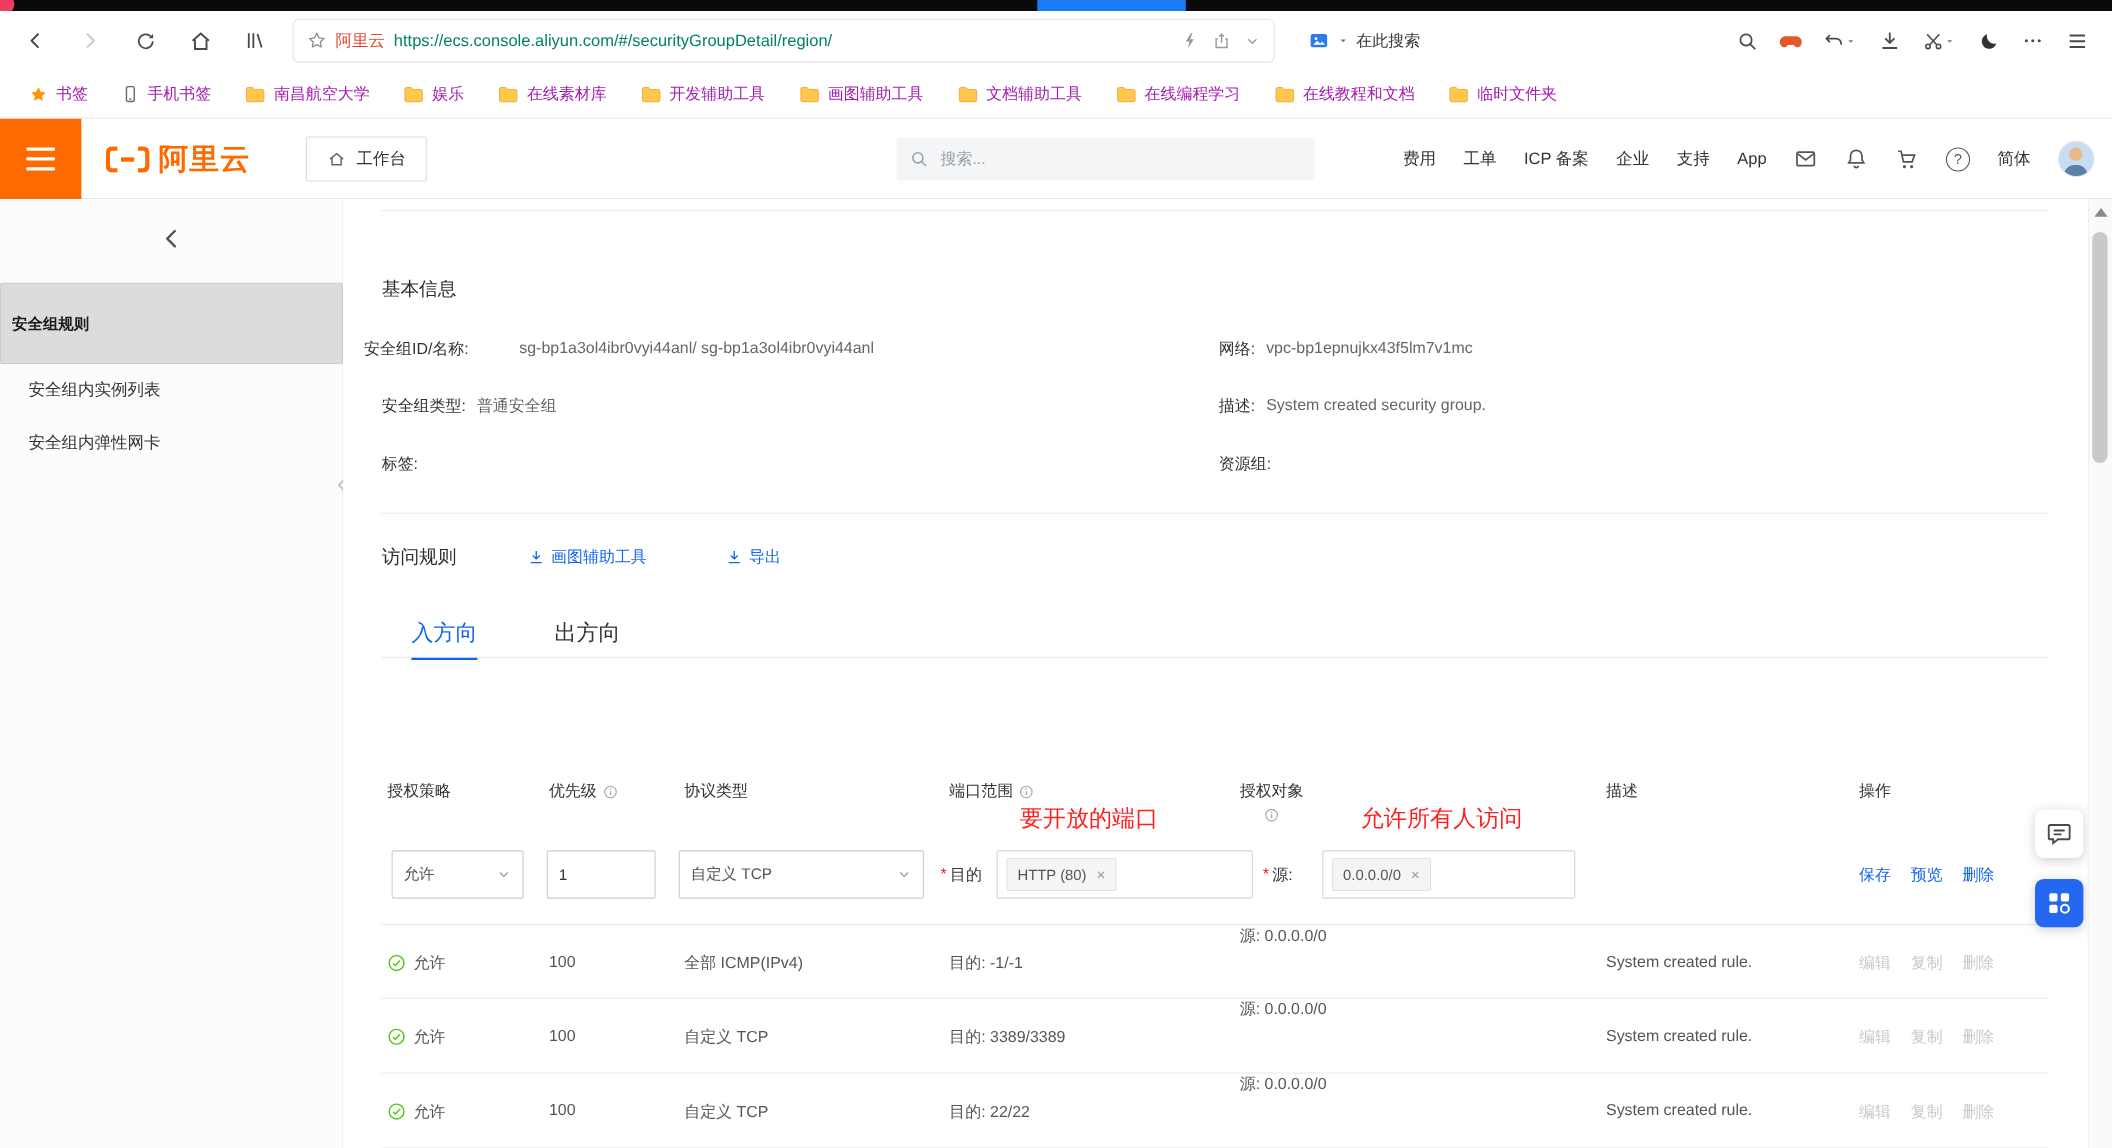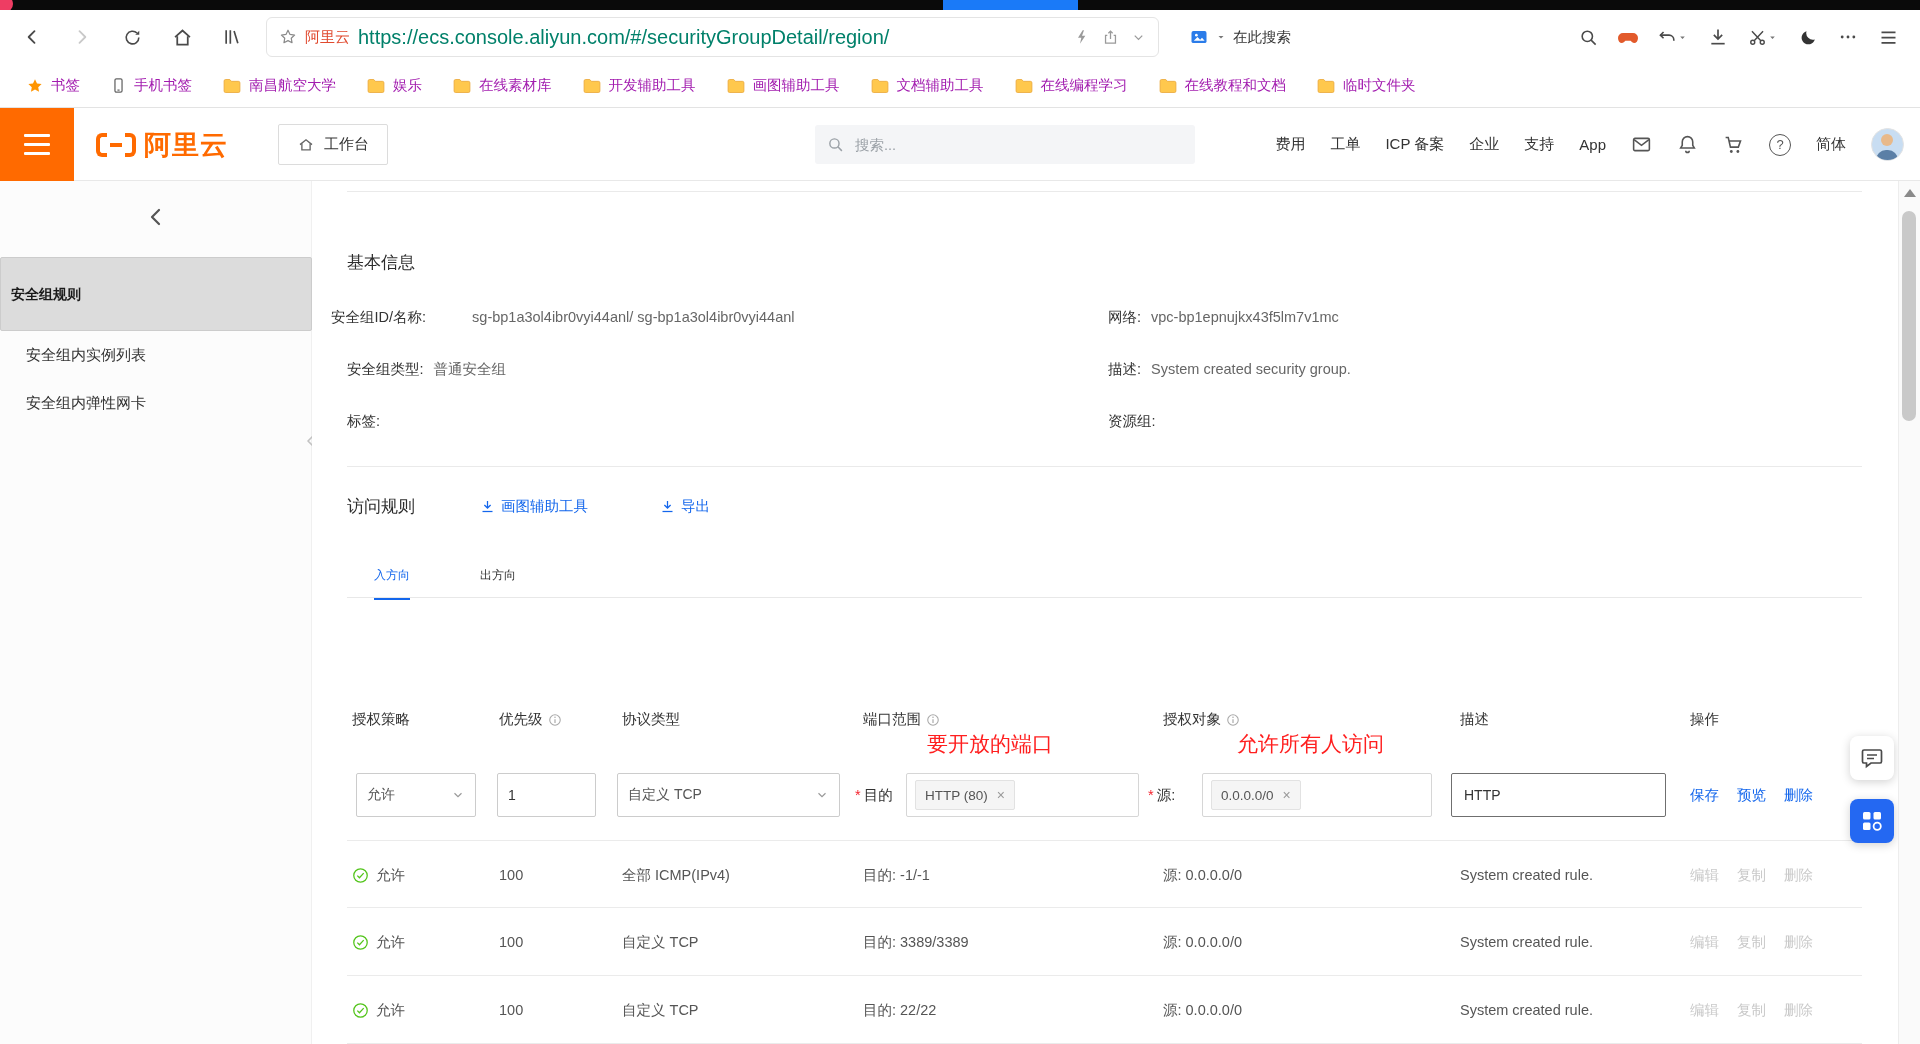--- a/index.html
+++ b/index.html
@@ -15,21 +15,21 @@
   .top-strip{position:absolute;left:0;top:0;width:1920px;height:10px;background:#0a0a0a;}
   .blue-seg{position:absolute;left:943px;top:0;width:135px;height:10px;background:#1a7af8;}
   .red-dot{position:absolute;left:-5px;top:-5px;width:18px;height:18px;border-radius:50%;background:#ee3d63;}
 
   
   .toolbar{position:absolute;left:0;top:10px;width:1920px;height:54px;background:#fff;display:flex;align-items:center;padding:0 14px;box-sizing:border-box;}
   .tbico{width:36px;height:36px;border-radius:4px;display:flex;align-items:center;justify-content:center;color:#4a4a4a;margin-right:14px;}
   .tbico.disabled{color:#c9c9c9;}
   .urlbar{height:40px;width:893px;border:1px solid #e4e4e4;border-radius:6px;display:flex;align-items:center;padding:0 12px;box-sizing:border-box;background:#fff;margin-left:2px;}
   .urlbar .site-label{color:#e0492e;font-size:15px;margin:0 8px;white-space:nowrap;}
-  .urlbar .url-text{color:#00806a;font-size:20px;flex:1;white-space:nowrap;overflow:hidden;}
+  .urlbar .url-text{color:#00806a;font-size:15px;flex:1;white-space:nowrap;overflow:hidden;}
   .urlbar .uico{color:#9a9a9a;margin-left:12px;}
   .search-here{display:flex;align-items:center;margin-left:30px;gap:6px;color:#333;font-size:14.5px;white-space:nowrap;}
   .tb-right{display:flex;align-items:center;margin-left:auto;gap:4px;}
   .tb-right .tbico{margin-right:0;}
   .caret{color:#777;}
   .pad-orange{color:#e25a2b;}
   .moon-dark{color:#333;}
 
   
   .bookmarks{position:absolute;left:0;top:64px;width:1920px;height:44px;background:#fff;border-bottom:1px solid #e3e3e3;display:flex;align-items:center;padding-left:26px;gap:30px;box-sizing:border-box;}
@@ -71,21 +71,21 @@
   .content{position:absolute;left:312px;top:181px;width:1586px;height:863px;background:#fff;}
   .hairline{position:absolute;left:35px;top:10px;width:1515px;border-top:1px solid #eaeaea;}
   .sec-title{position:absolute;left:35px;font-size:17px;color:#2d2d2d;}
   .info-label{color:#333;margin-right:10px;white-space:nowrap;}
   .info-value{color:#666;white-space:nowrap;}
   .inforow{position:absolute;height:22px;display:flex;align-items:center;font-size:14.5px;}
   .divider{position:absolute;left:35px;width:1515px;border-top:1px solid #eaeaea;}
   .blue-link{color:#1366ec;display:flex;align-items:center;gap:6px;font-size:14.5px;white-space:nowrap;}
 
   .tabs{position:absolute;left:35px;top:372px;width:1515px;height:45px;border-bottom:1px solid #e8e8e8;display:flex;gap:70px;padding-left:27px;box-sizing:border-box;}
-  .tab{height:45px;display:flex;align-items:center;font-size:12px;color:#333;}
+  .tab{height:45px;display:flex;align-items:center;font-size:20px;color:#333;}
   .tab.active{color:#1366ec;border-bottom:2px solid #1366ec;margin-bottom:-1px;}
 
   .btnrow{position:absolute;left:35px;top:449px;height:46px;display:flex;gap:16px;align-items:center;}
   .btn{height:44px;padding:0 30px;border:1px solid #d9d9d9;border-radius:2px;background:#fff;font-size:14.5px;display:flex;align-items:center;color:#333;box-sizing:border-box;white-space:nowrap;}
   .btn.disabled{color:#c3c3c3;border-color:#e8e8e8;}
   .rsearch{width:442px;height:44px;border:1px solid #ddd;border-radius:2px;display:flex;align-items:center;padding:0 12px;gap:9px;box-sizing:border-box;background:#fff;}
   .rsearch input{border:none;outline:none;font-size:14px;color:#333;width:100%;font-family:inherit;}
   .rsearch input::placeholder{color:#bfbfbf;}
 
   .thead{position:absolute;left:35px;top:519px;height:42px;width:1515px;}
@@ -109,21 +109,21 @@
   .elinks{position:absolute;top:9px;height:44px;display:flex;align-items:center;gap:18px;color:#1366ec;font-size:14.5px;}
 
   .drow{position:absolute;left:35px;width:1515px;height:68px;border-bottom:1px solid #ebebeb;box-sizing:border-box;}
   .drow.first{border-top:1px solid #ebebeb;}
   .dcell{position:absolute;top:0;height:68px;display:flex;align-items:center;gap:7px;color:#555;font-size:14.5px;white-space:nowrap;}
   .green{color:#52c41a;}
   .ops{display:flex;gap:18px;}
   .ops.gray span{color:#c9c9c9;}
 
   
-  .c1{left:5px;} .c2{left:152px;} .c3{left:275px;} .c4{left:516px;} .c5{left:816px;} .c6{left:1113px;} .c7{left:1343px;}
+  .c1{left:5px;} .c2{left:152px;} .c3{left:275px;} .c4{left:516px;} .c5{left:780px;flex-direction:column;} .c6{left:1113px;} .c7{left:1343px;}
 
   
   .float-chat{position:absolute;left:1850px;top:736px;width:44px;height:44px;background:#fff;border-radius:8px;box-shadow:0 2px 10px rgba(0,0,0,.18);display:flex;align-items:center;justify-content:center;color:#4a4a4a;}
   .float-app{position:absolute;left:1850px;top:799px;width:44px;height:44px;background:#2468f2;border-radius:8px;box-shadow:0 2px 10px rgba(0,0,0,.18);display:flex;align-items:center;justify-content:center;color:#fff;}
 
   
   .scroll{position:absolute;left:1898px;top:181px;width:22px;height:863px;background:#fafafa;border-left:1px solid #ededed;box-sizing:border-box;}
   .scroll-up{position:absolute;left:5px;top:8px;width:0;height:0;border-left:6px solid transparent;border-right:6px solid transparent;border-bottom:8px solid #8a8a8a;}
   .thumb{position:absolute;left:3px;top:30px;width:14px;height:210px;background:#c9c9c9;border-radius:8px;}
 </style>
@@ -665,23 +665,20 @@
     <div class="flabel" style="left:801px;">
       <span class="req">*</span>
       <span>源:</span>
     </div>
     <div class="ctl tin" style="left:855px;width:230px;">
       <span class="chip">
         <span>0.0.0.0/0</span>
         <span class="x">×</span>
       </span>
     </div>
-    <div class="ctl descin" style="left:1104px;width:215px;">
-      <input value="HTTP" style="">
-    </div>
     <div class="elinks" style="left:1343px;">
       <span>保存</span>
       <span>预览</span>
       <span>删除</span>
     </div>
   </div>
 
   <div class="drow first" style="top:659px;">
     <div class="dcell c1">
       <span class="ico green">

